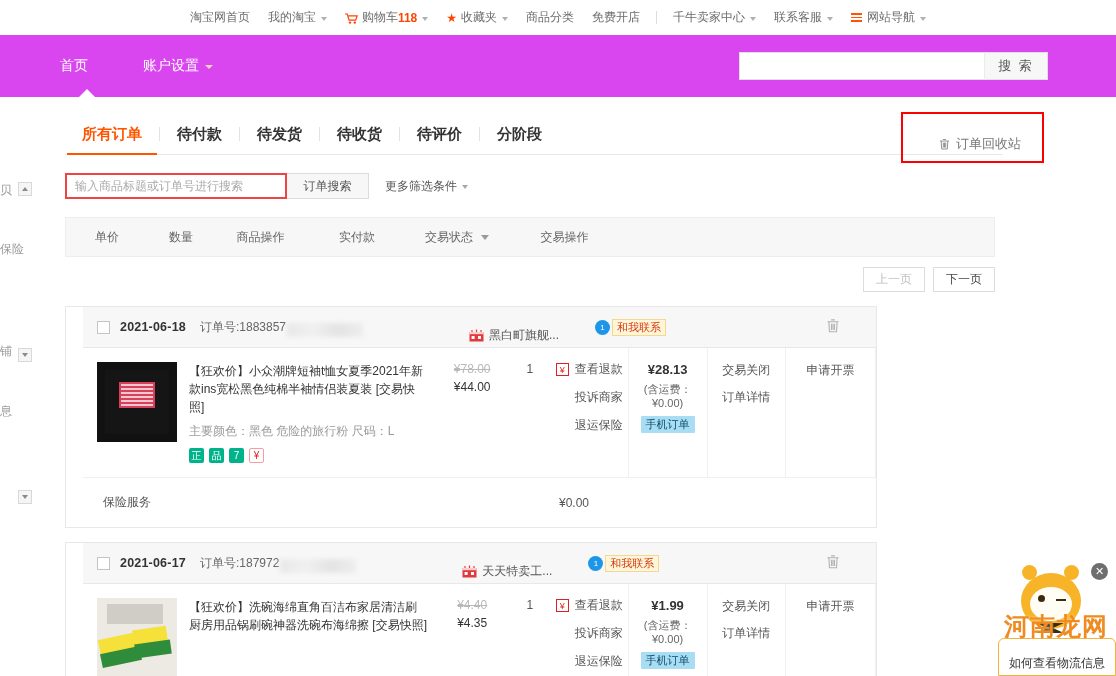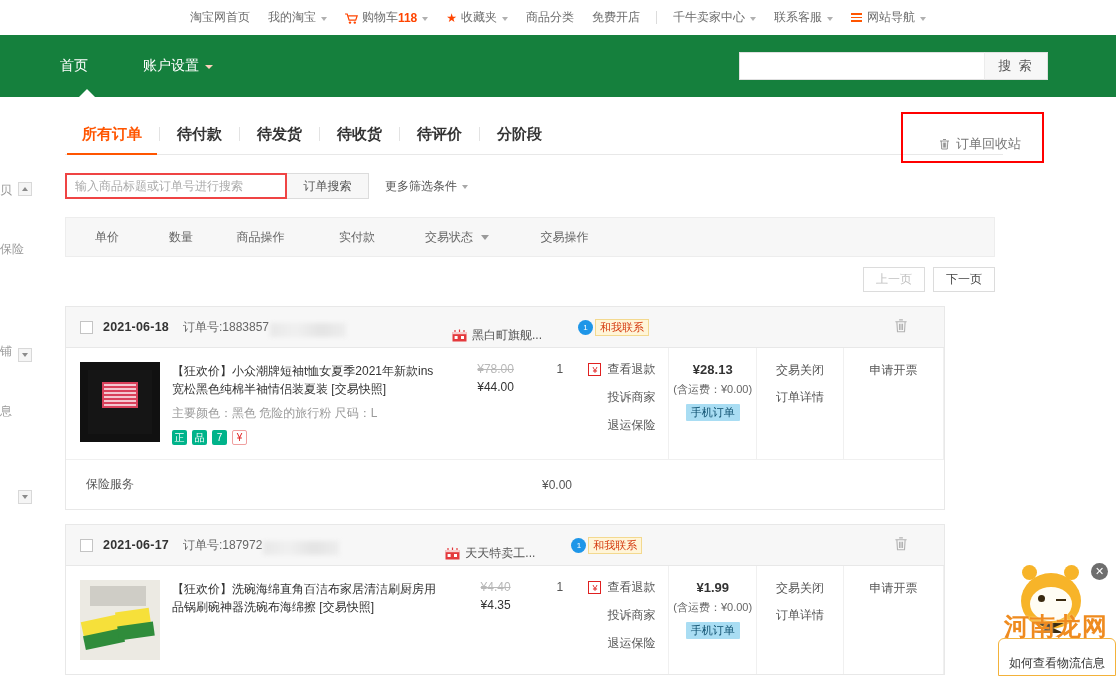--- a/index.html
+++ b/index.html
@@ -47,21 +47,21 @@
     position: relative; top: 1px;
   }
   .cart-count { color: #ff4400; font-weight: bold; }
   .star-icon { color: #ff4400; font-size: 12px; margin-right: 4px; }
   .hamburger { display:inline-block; width: 11px; margin-right: 5px; position: relative; top:0px;}
   .hamburger i { display: block; height: 1.6px; background: #ff5500; margin: 2px 0; }
 
   
   .header {
     height: 62px;
-    background: #15803d;
+    background: #d946ef;
     display: flex;
     align-items: center;
     position: relative;
   }
   .hdr-nav { display: flex; align-items: center; padding-left: 60px; }
   .hdr-item {
     color: #fff;
     font-size: 14px;
     padding: 0 0;
     margin-right: 55px;
@@ -267,23 +267,24 @@
     background: #fff;
     font-size: 12px;
     display: flex; align-items: center; justify-content: center;
     cursor: pointer;
   }
   .pg-btn.disabled { color: #c0c0c0; }
   .pg-btn.enabled { color: #444; }
 
   
   .order {
-    width: 880px; margin: 14px 0 0 16px;
+    width: 812px; margin: 14px 0 0 16px;
     border: 1px solid #e8e8e8;
     background: #fff;
+    padding-left: 17px;
   }
   .order-hd {
     height: 41px;
     background: #f7f7f7;
     border-bottom: 1px solid #e8e8e8;
     display: flex; align-items: center;
     padding-left: 14px;
     font-size: 12px;
   }
   .ck {

